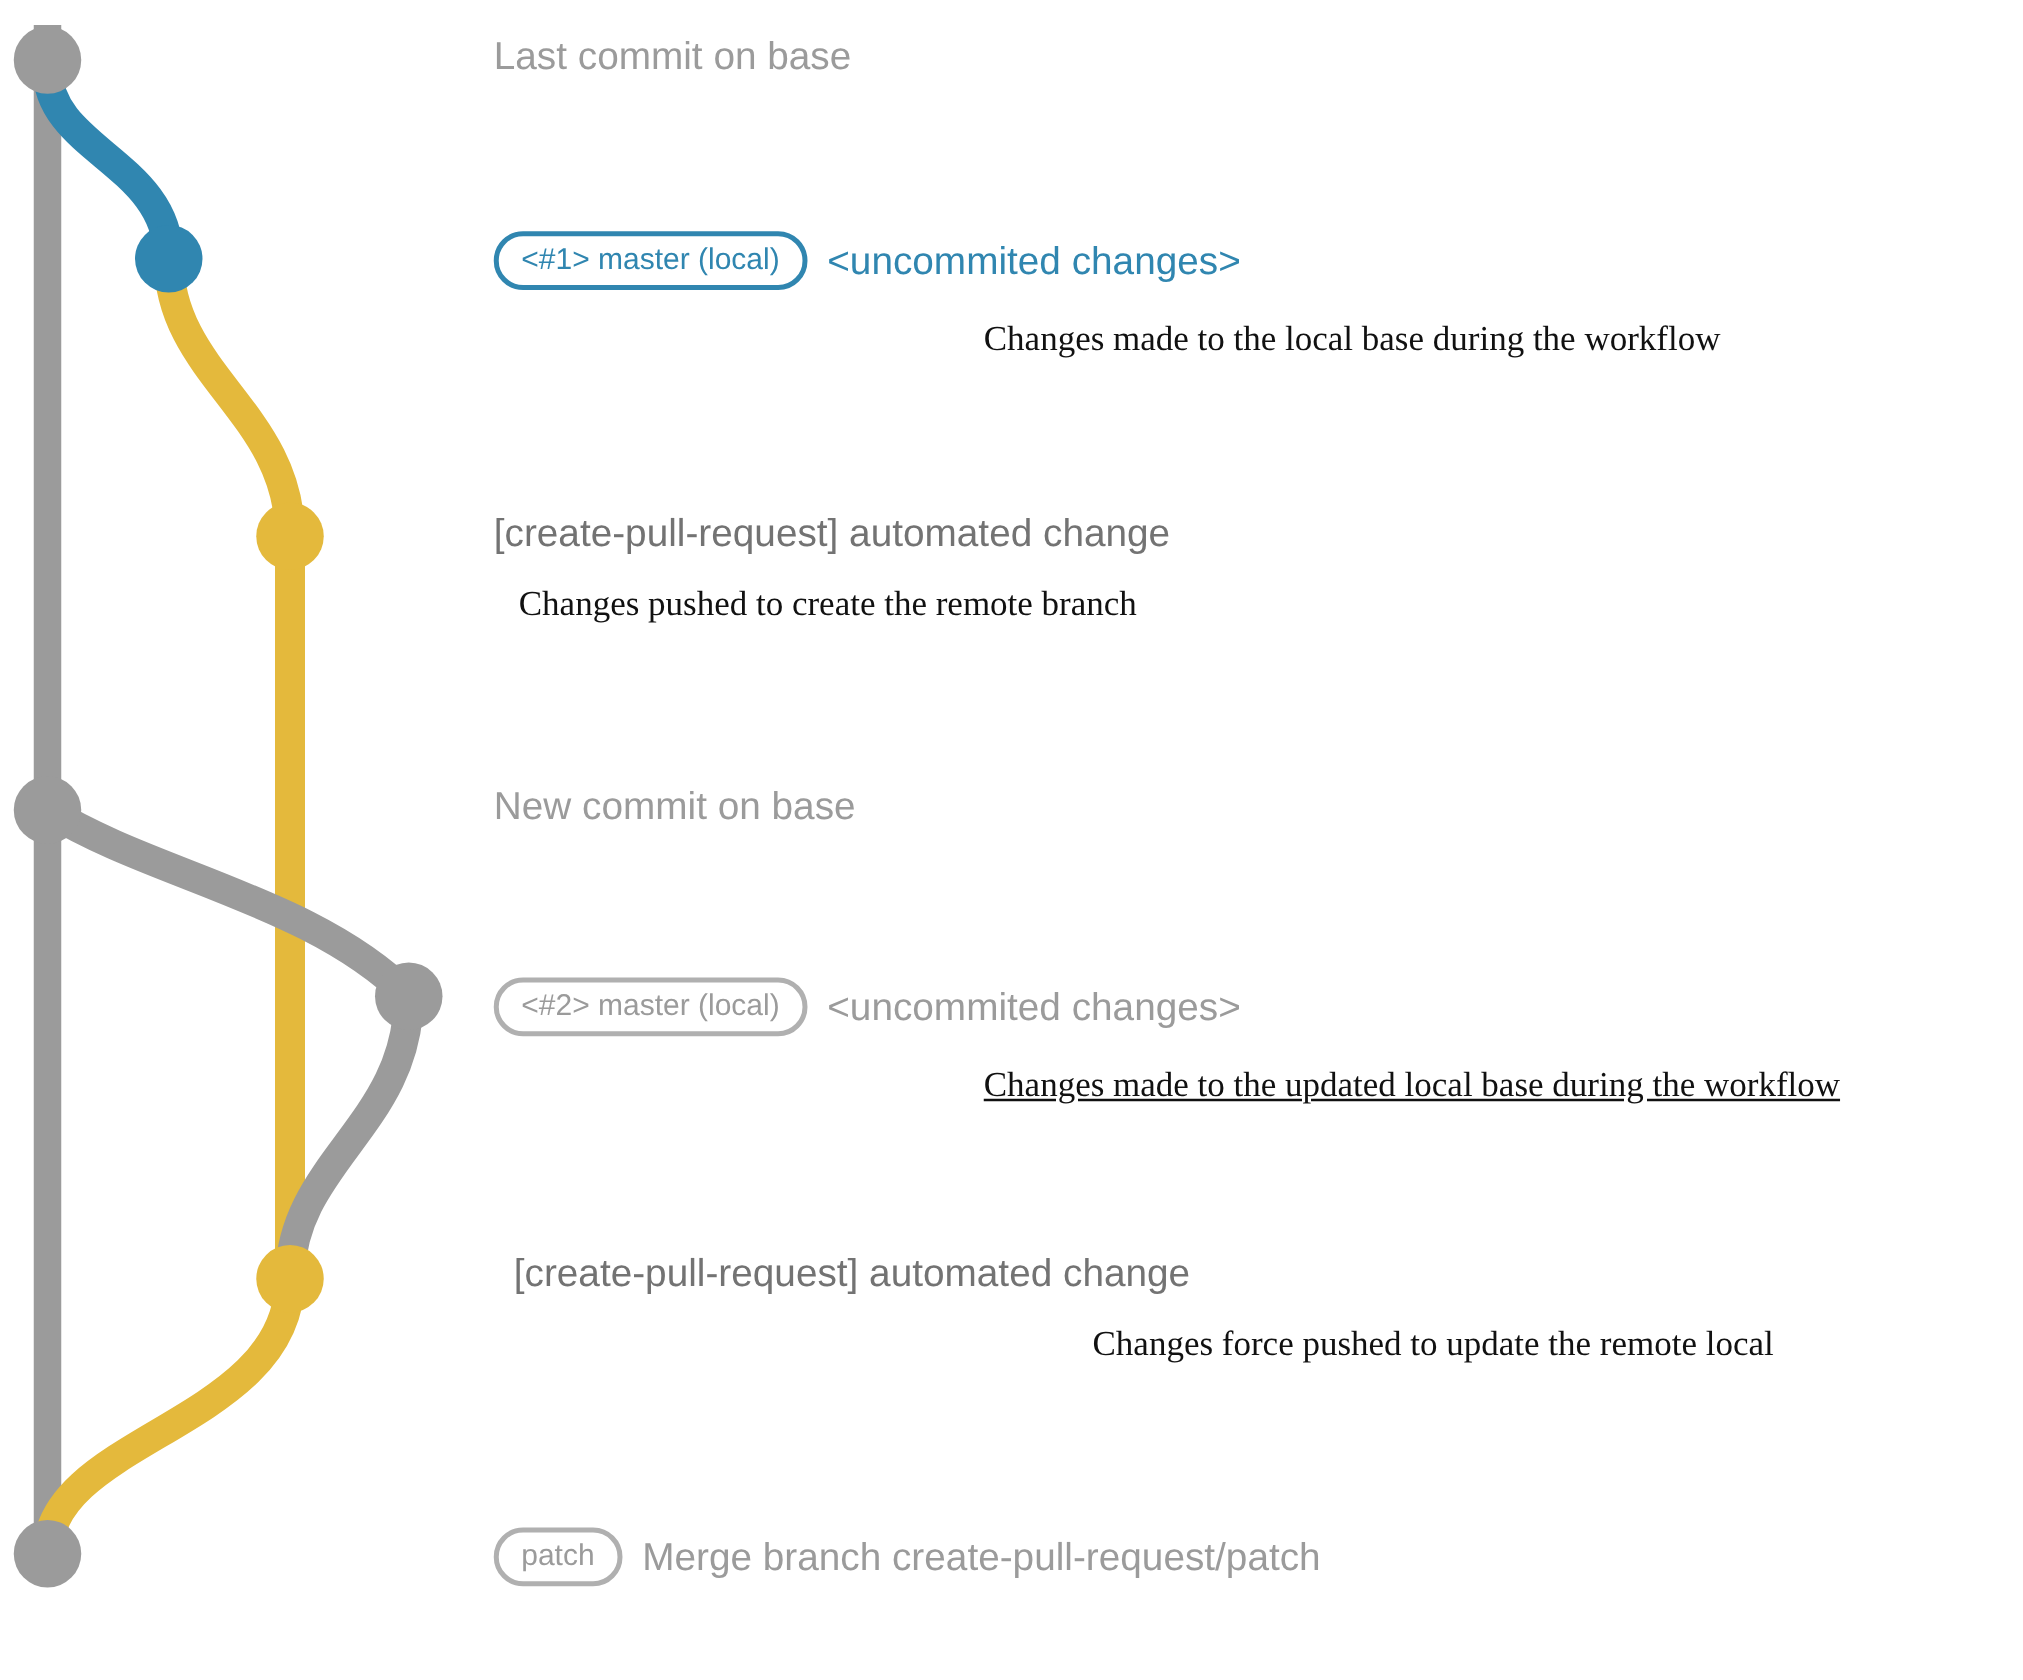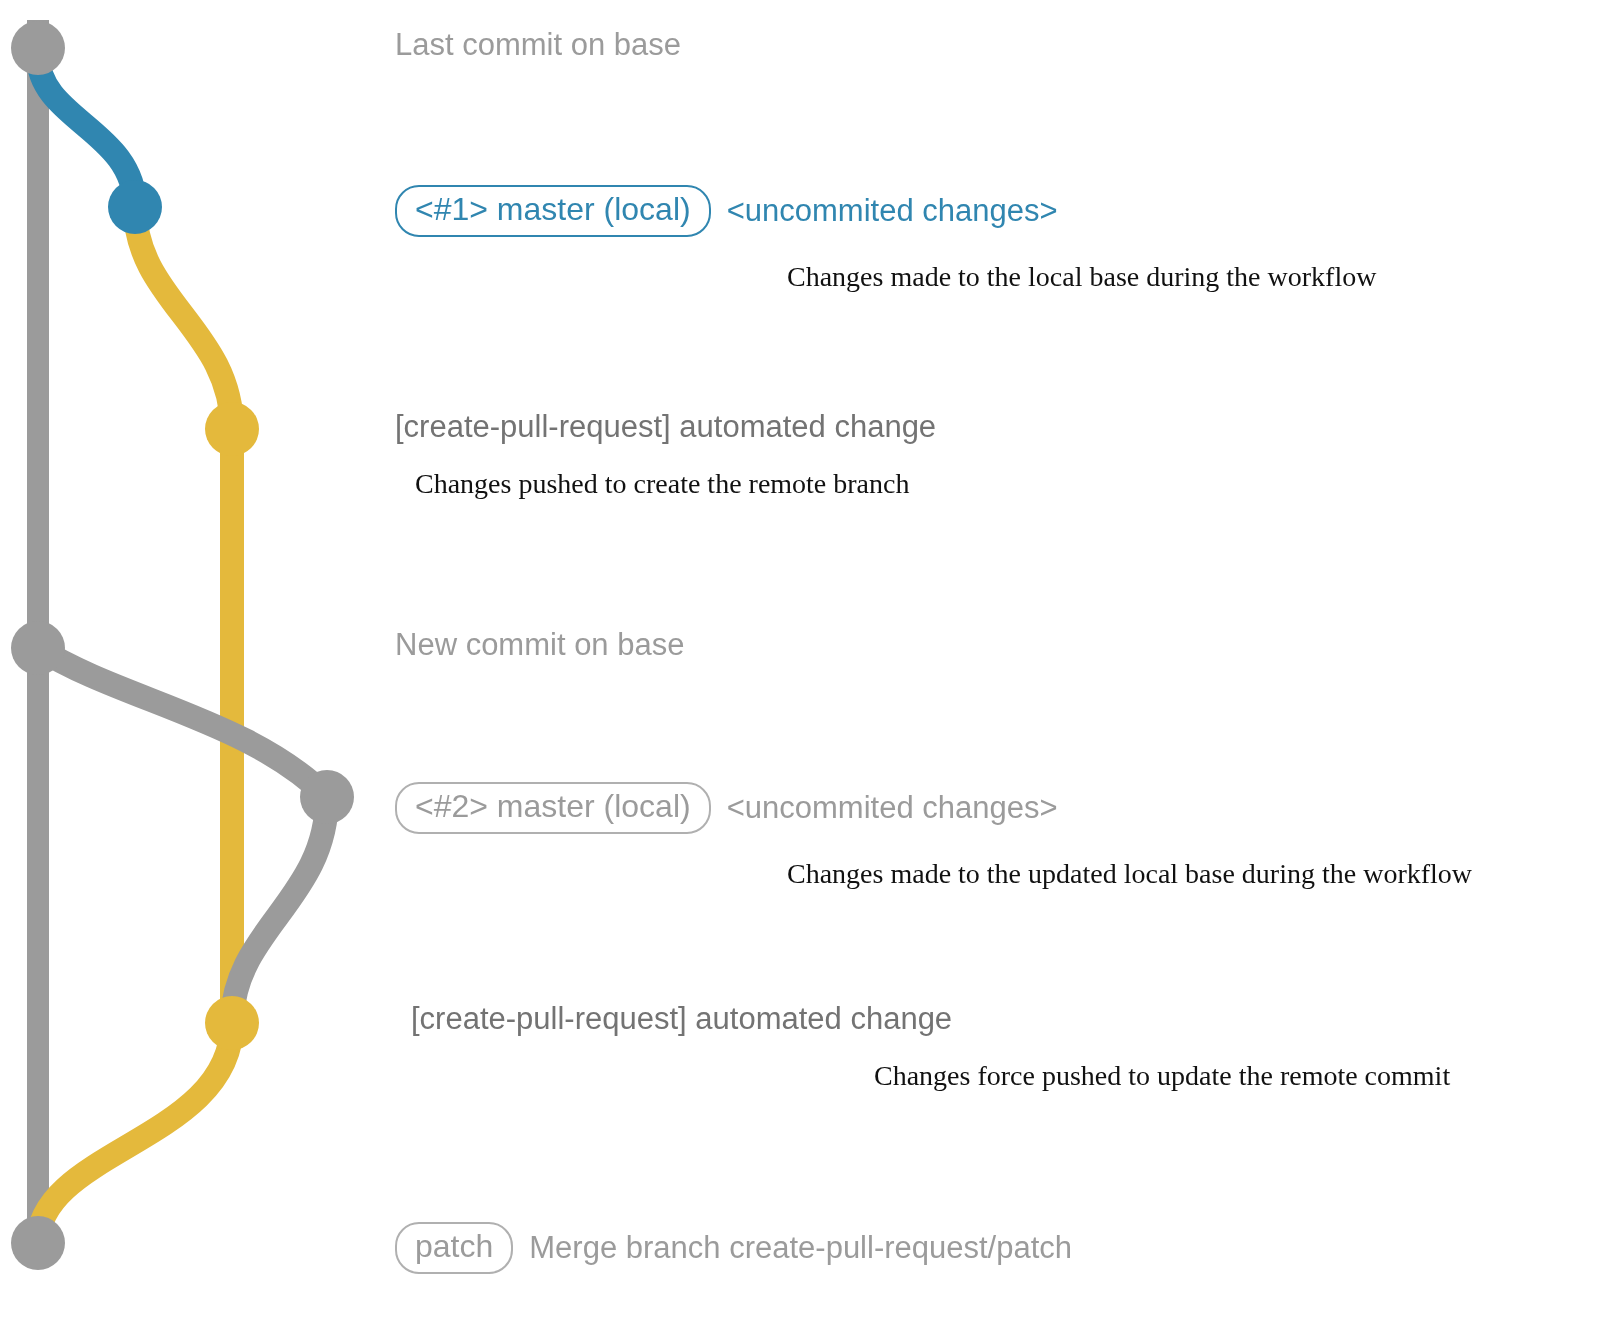--- a/index.html
+++ b/index.html
@@ -39,24 +39,24 @@
   }
 
   .row-head {
     display: flex;
     align-items: center;
     white-space: nowrap;
   }
 
   .badge {
     display: inline-block;
-    border: 2px solid #c4b5fd;
+    border: 4px solid #c4b5fd;
     border-radius: 24px;
     padding: 6px 18px 8px 18px;
-    font-size: 32px;
+    font-size: 24px;
     line-height: 1.05;
     color: #9b9b9b;
     background: #ffffff;
     white-space: nowrap;
   }
   .badge.blue  { border-color: #3086b0; color: #3086b0; }
   .badge.yellow{ border-color: #e4b93c; color: #e4b93c; }
   .badge.gray  { border-color: #b0b0b0; color: #9b9b9b; }
 
   .subject {
@@ -132,28 +132,28 @@
     <div class="row-head">
       <span class="subject gray">New commit on base</span>
     </div>
   </div>
 
   <div class="row" style="top:782px;">
     <div class="row-head">
       <span class="badge gray">&lt;#2&gt; master (local)</span>
       <span class="subject gray spaced">&lt;uncommited changes&gt;</span>
     </div>
-    <div class="desc" style="margin-left:392px;">Changes made to the updated local base during the workflow</div>
+    <div class="desc" style="margin-left:392px;text-decoration:underline;">Changes made to the updated local base during the workflow</div>
   </div>
 
   <div class="row" style="top:1002px;">
     <div class="row-head">
       <span class="subject yellow spaced">[create-pull-request] automated change</span>
     </div>
-    <div class="desc" style="margin-left:479px;">Changes force pushed to update the remote commit</div>
+    <div class="desc" style="margin-left:479px;">Changes force pushed to update the remote local</div>
   </div>
 
   <div class="row" style="top:1222px;">
     <div class="row-head">
       <span class="badge gray">patch</span>
       <span class="subject gray spaced">Merge branch create-pull-request/patch</span>
     </div>
   </div>
 
 </div>

